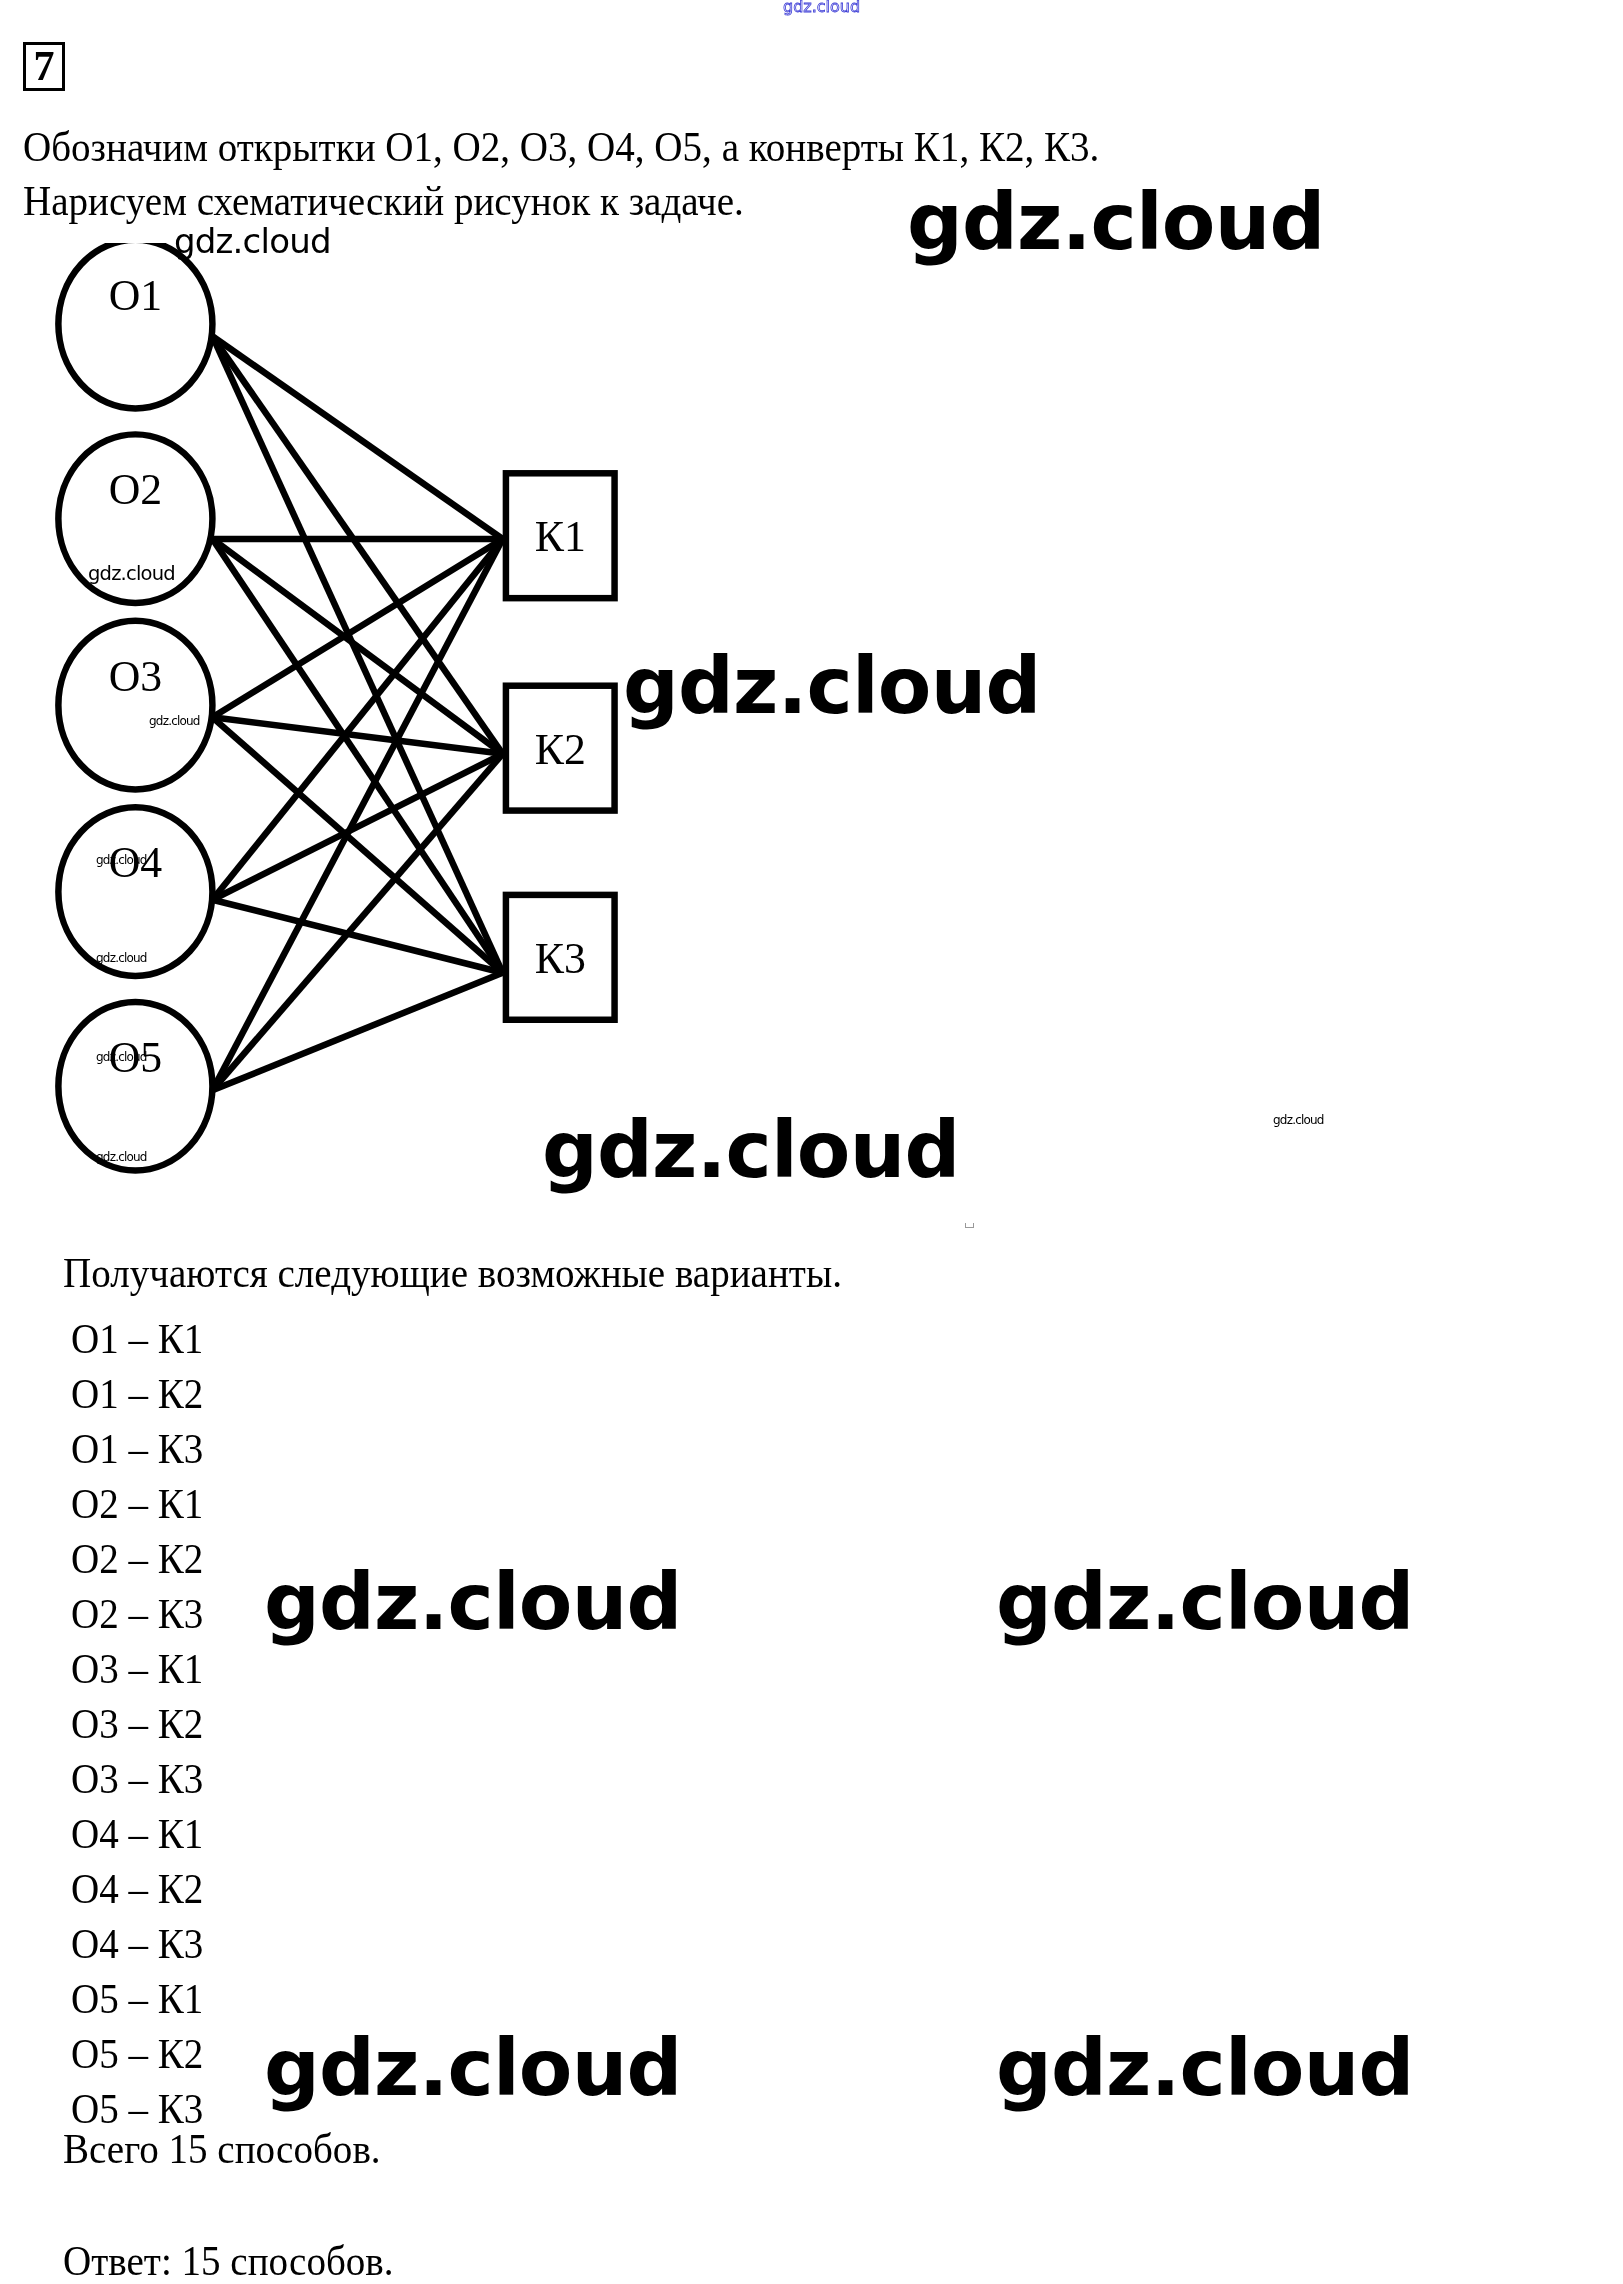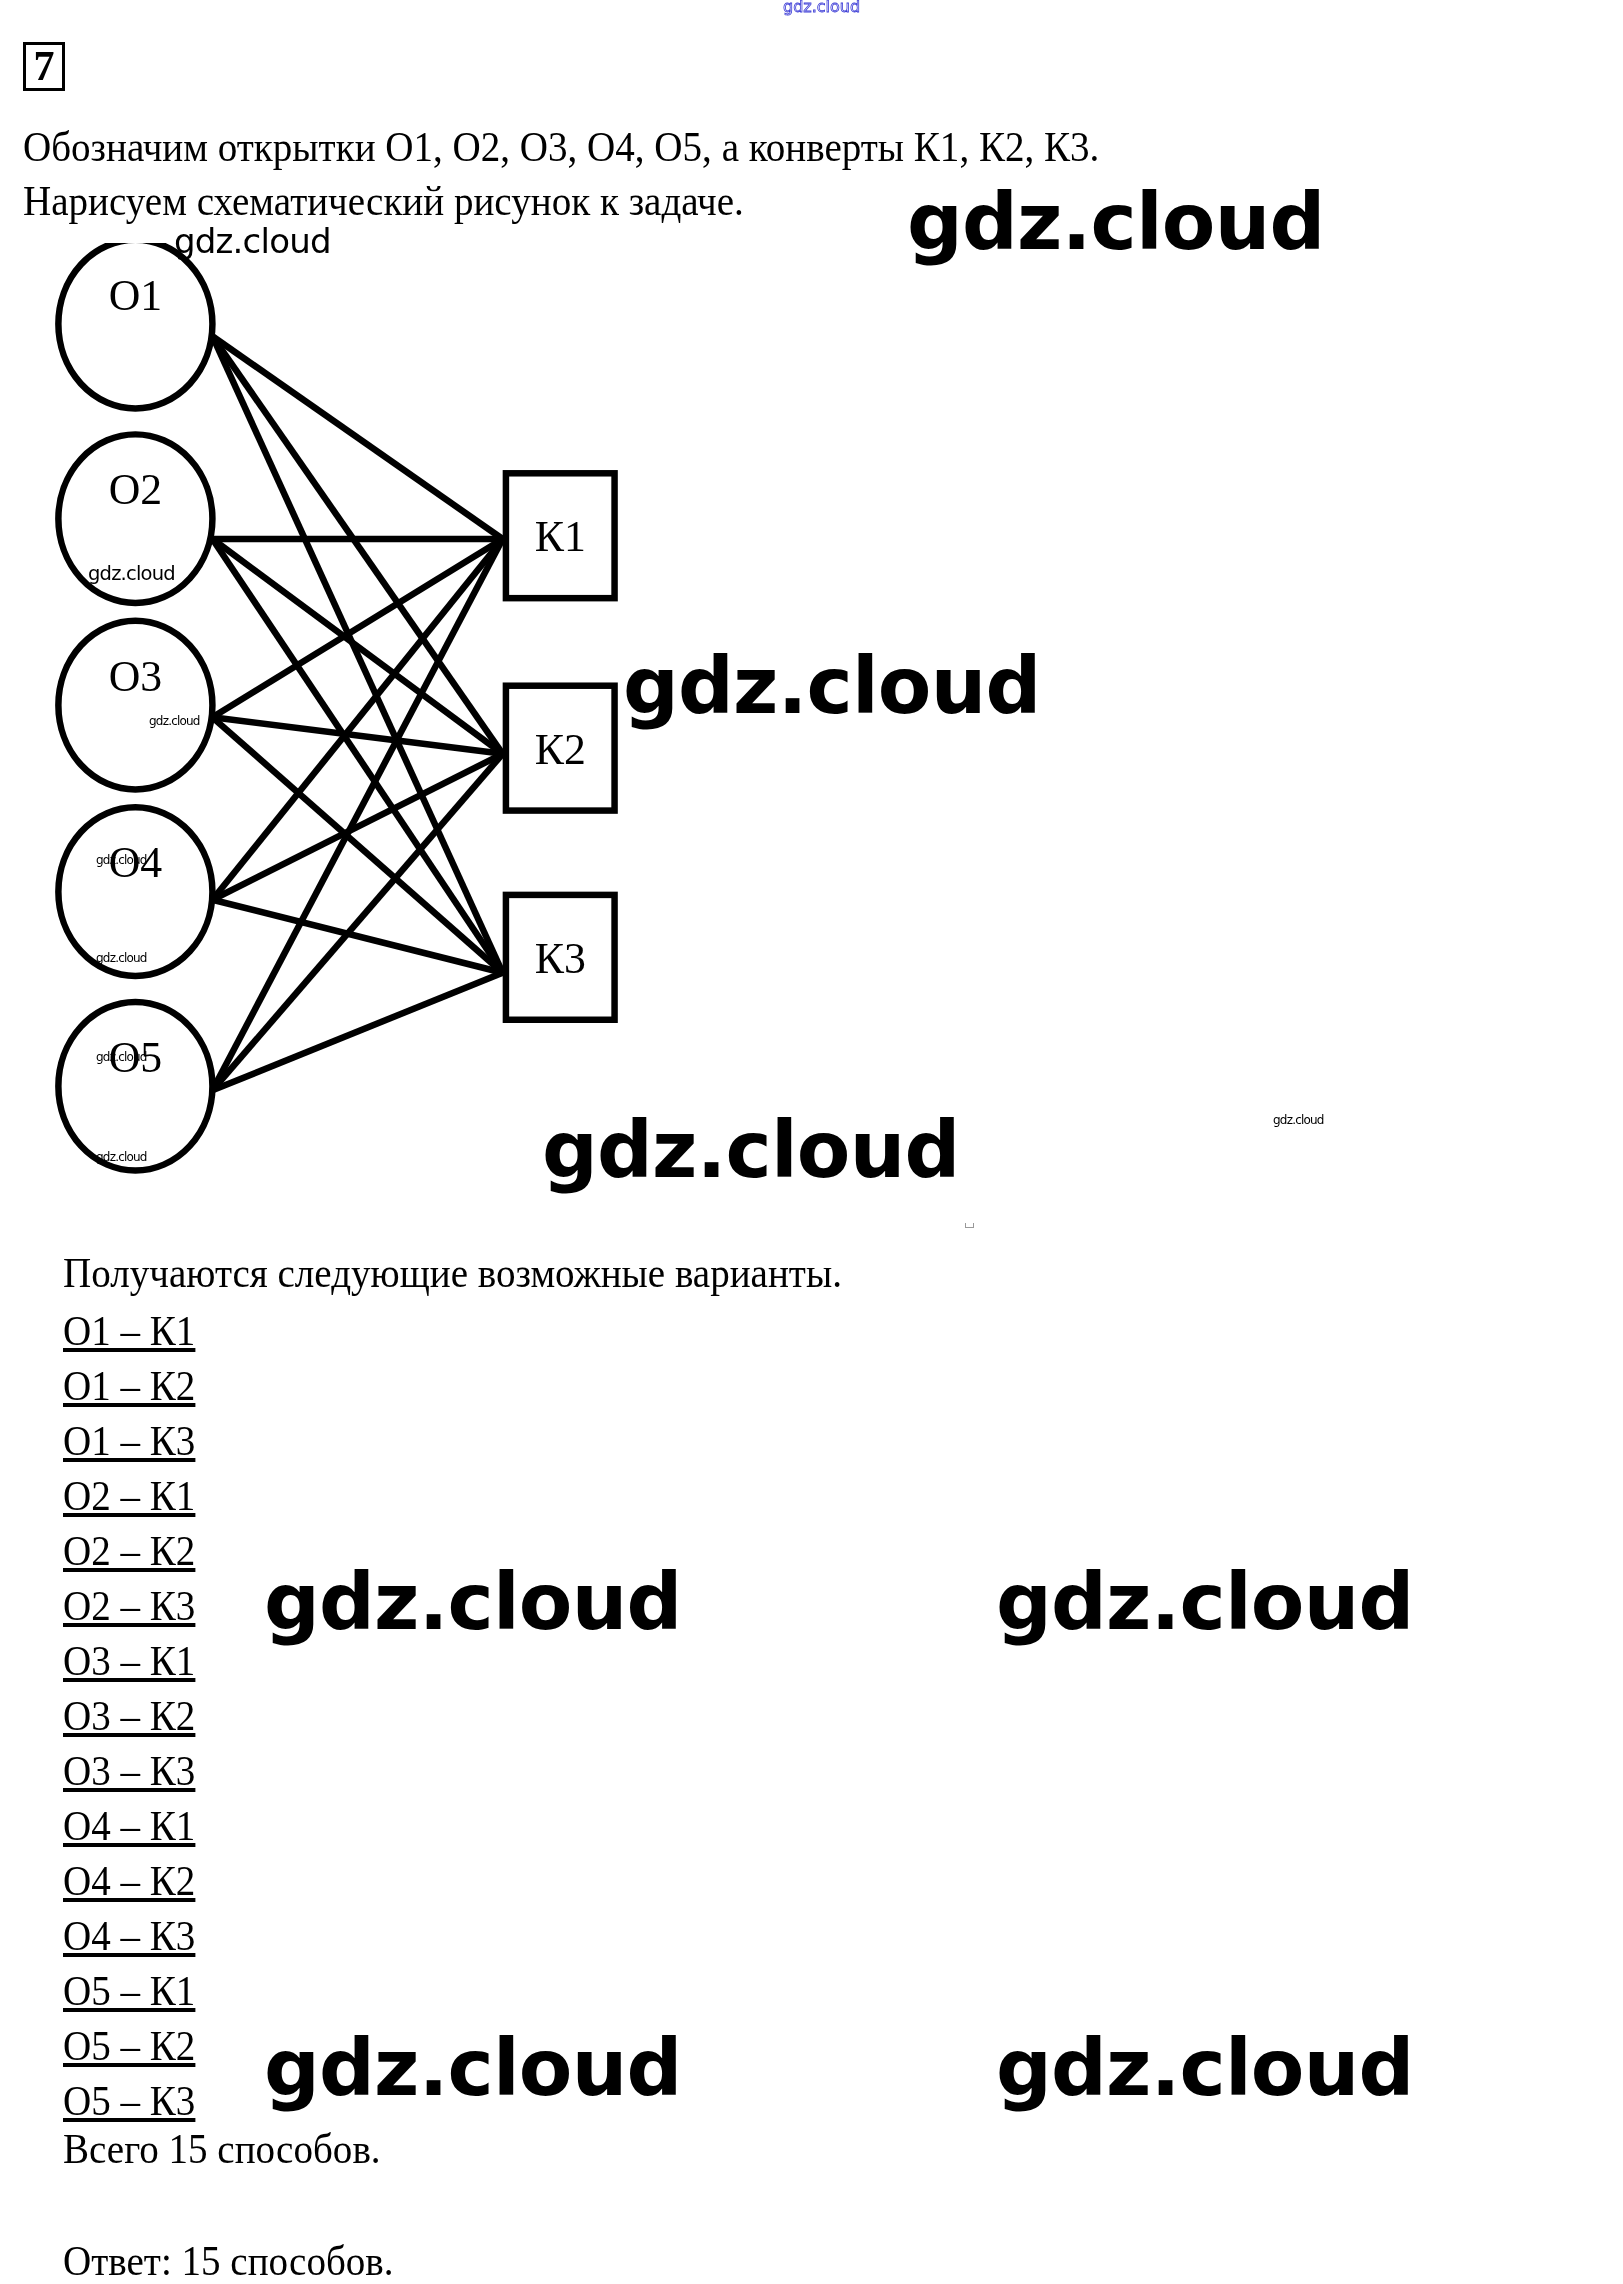--- a/index.html
+++ b/index.html
@@ -14,21 +14,21 @@
     line-height: 42px; text-align: center;
   }
   .intro { font-size: 42px; left: 23px; transform: scaleX(0.93); transform-origin: left top; }
   #intro-line-1 { top: 123px; }
   #intro-line-2 { top: 177px; }
 
   #diagram { position: absolute; left: 0; top: 243px; width: 1054px; height: 973px; }
 
   .body-text { font-size: 42px; left: 63px; transform: scaleX(0.93); transform-origin: left top; }
   #variants-heading { top: 1249px; }
-  #variants-list { position: absolute; left: 63px; top: 1304px; margin: 0; padding: 0; list-style: none; text-decoration: underline; }
+  #variants-list { position: absolute; left: 63px; top: 1304px; margin: 8px; padding: 0; list-style: none; }
   #variants-list li { height: 55px; line-height: 55px; font-size: 42px; font-family: "Liberation Serif", serif; transform: scaleX(0.93); transform-origin: left center; white-space: nowrap; }
   #total-text { top: 2125px; }
   #answer-text { top: 2237px; }
 
   .wm { font-family: "DejaVu Sans", sans-serif; color: #000; position: absolute; white-space: nowrap; letter-spacing: -0.8px; }
   .wm-xl { font-size: 78px; font-weight: bold; }
   .wm-m { font-size: 34px; }
   .wm-s { font-size: 19.5px; }
   .wm-xs { font-size: 12px; }
   #wm-top { left: 783px; top: -3.2px; font-size: 16px; color: #ffffff; -webkit-text-stroke: 0.8px #3b3bd6; font-family: "DejaVu Sans", sans-serif; position: absolute; }

